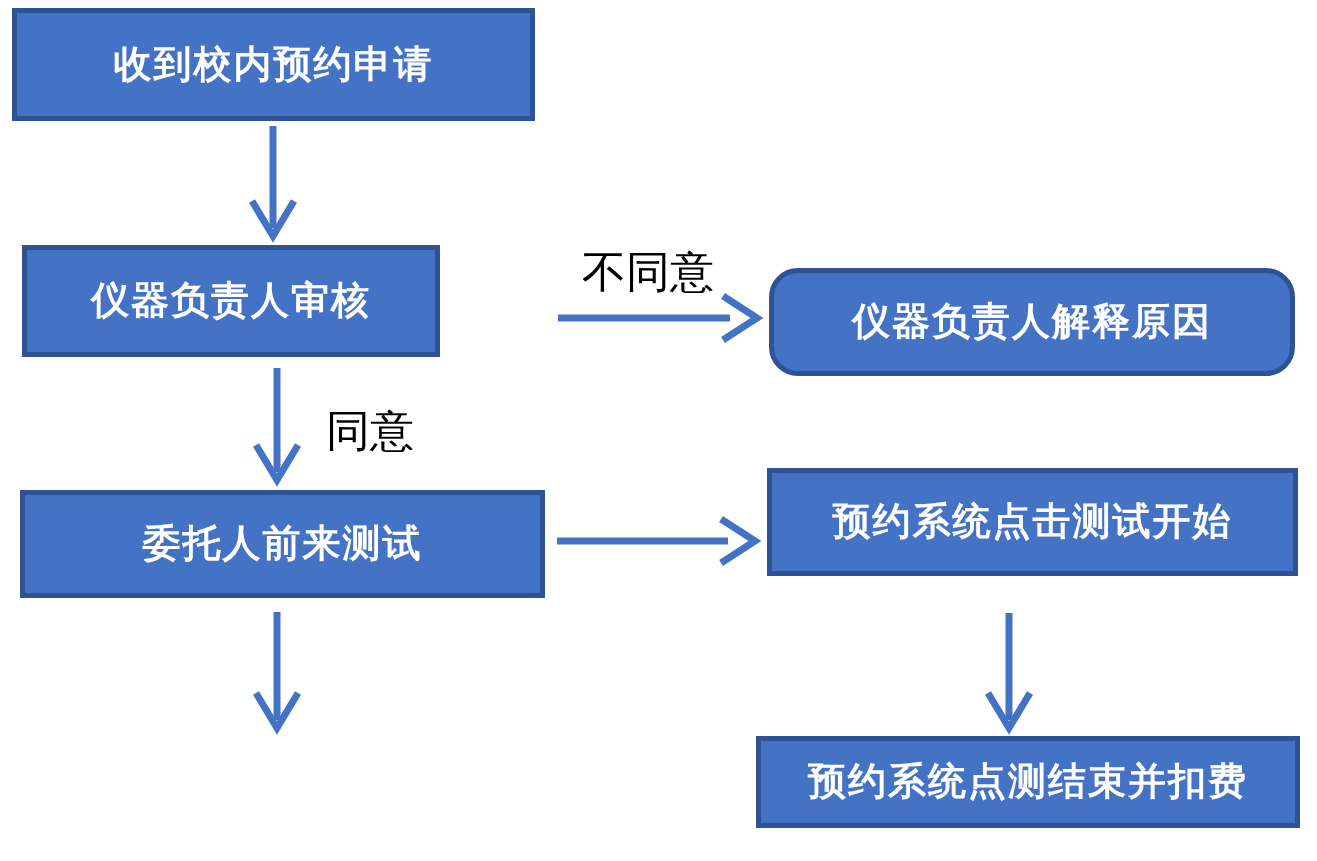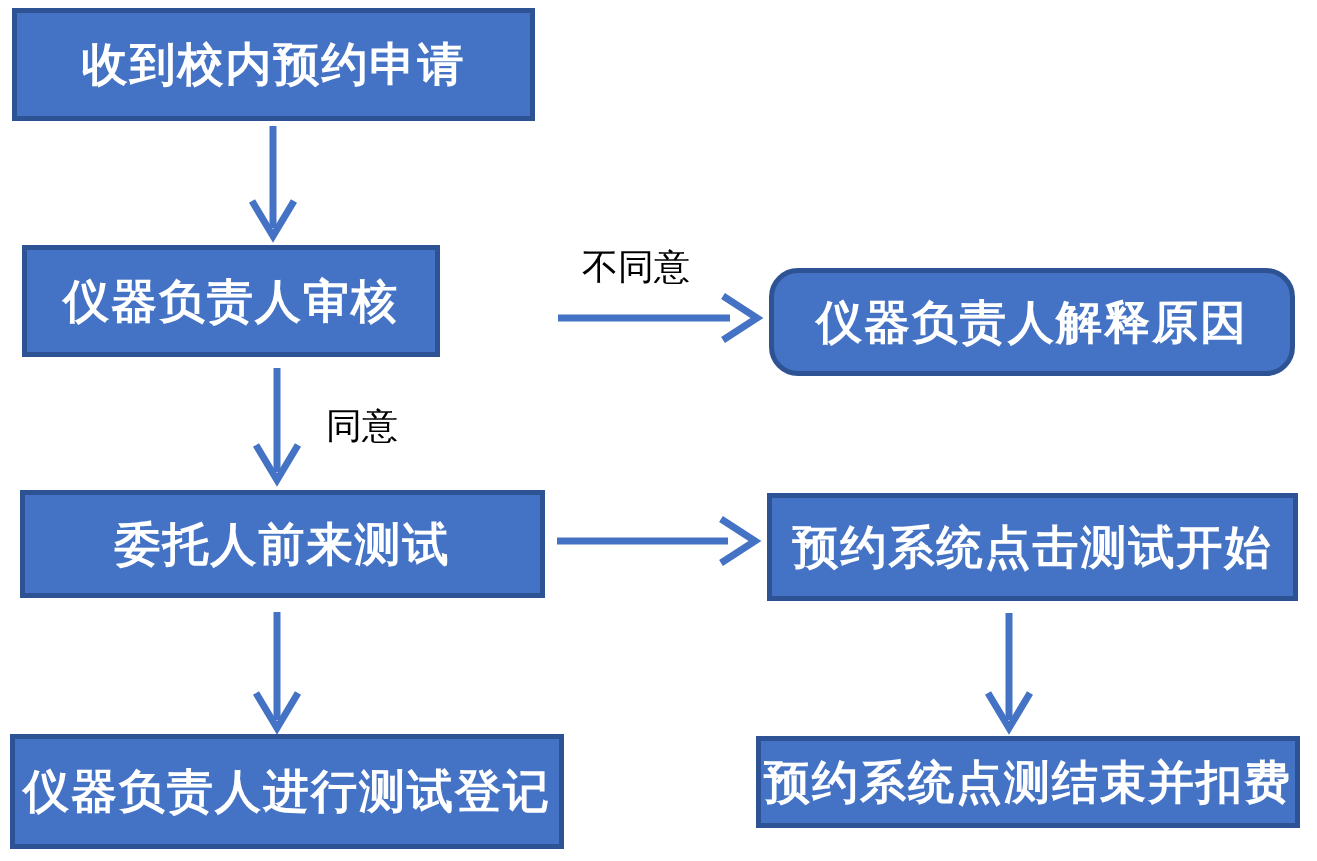--- a/index.html
+++ b/index.html
@@ -29,37 +29,37 @@
     pointer-events: none;
   }
   .node {
     position: absolute;
     background: var(--box-fill);
     border: 5px solid var(--box-border);
     color: var(--box-text);
     display: flex;
     align-items: center;
     justify-content: center;
-    font-size: 46px;
+    font-size: 38px;
     font-weight: bold;
     letter-spacing: 2px;
     line-height: 1.1;
   }
   .edge-label {
     position: absolute;
     color: var(--label-text);
-    font-size: 36px;
+    font-size: 44px;
     font-weight: normal;
     white-space: nowrap;
   }
   #n-receive     { left: 12px;  top: 8px;   width: 523px; height: 113px; }
   #n-review      { left: 22px;  top: 245px; width: 418px; height: 112px; }
   #n-explain     { left: 769px; top: 268px; width: 526px; height: 108px; border-radius: 29px; }
   #n-client-test { left: 20px;  top: 490px; width: 525px; height: 108px; }
-  #n-start-test  { left: 767px; top: 493px; width: 531px; height: 108px; }
+  #n-start-test  { left: 767px; top: 468px; width: 531px; height: 108px; }
   #n-register    { left: 10px;  top: 734px; width: 554px; height: 115px; }
   #n-end-test    { left: 756px; top: 736px; width: 544px; height: 92px; }
   #lbl-disagree  { left: 582px; top: 243px; }
   #lbl-agree     { left: 326px; top: 402px; font-family: Liberation Mono, monospace; }
 </style>
 </head>
 <body>
 
 <div class="canvas">
 
@@ -109,23 +109,20 @@
   </div>
 
   <div class="node" id="n-client-test">
     <span>委托人前来测试</span>
   </div>
 
   <div class="node" id="n-start-test">
     <span>预约系统点击测试开始</span>
   </div>
 
-  <div class="node" id="n-register">
-    <span>仪器负责人进行测试登记</span>
-  </div>
 
   <div class="node" id="n-end-test">
     <span>预约系统点测结束并扣费</span>
   </div>
 
   <div class="edge-label" id="lbl-disagree">不同意</div>
 
   <div class="edge-label" id="lbl-agree">同意</div>
 
 </div>

